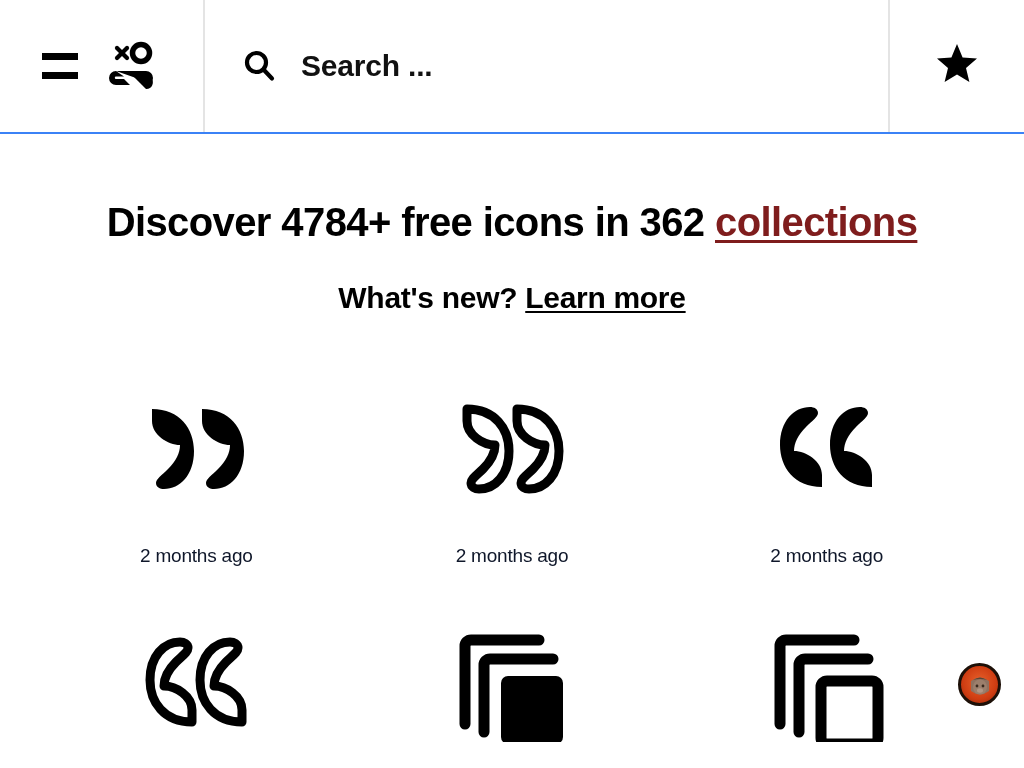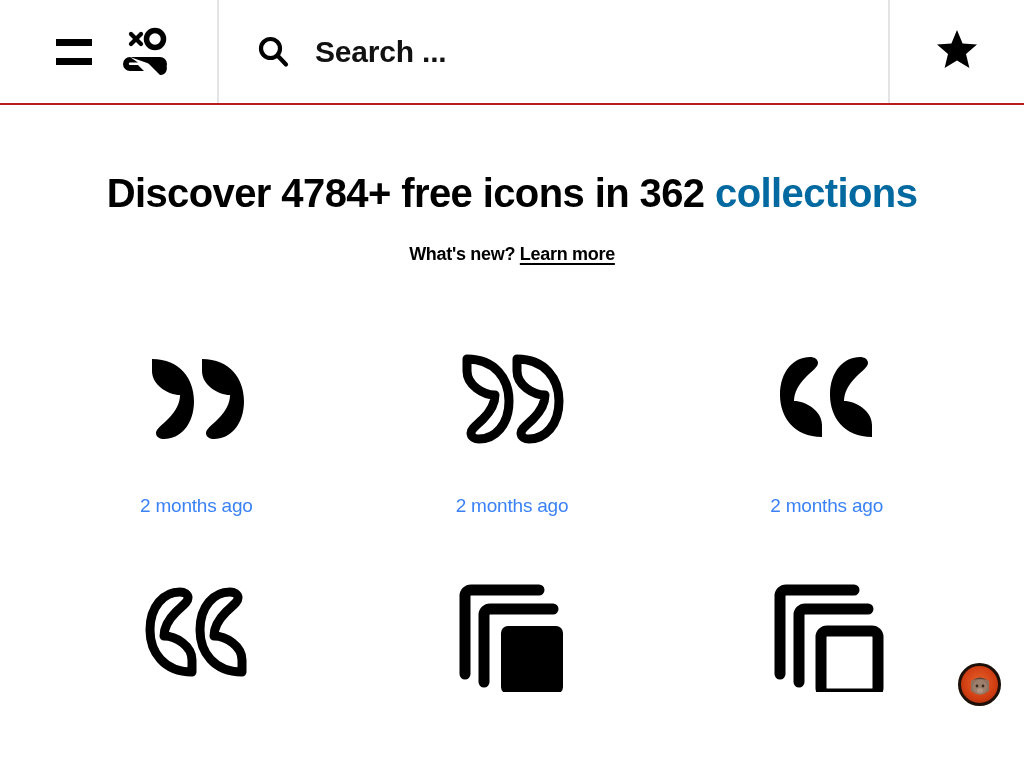--- a/index.html
+++ b/index.html
@@ -10,24 +10,23 @@
     overflow: hidden;
     background: #ffffff;
     font-family: "Liberation Sans", sans-serif;
     color: #111111;
   }
 
   
   .topbar {
     display: flex;
     align-items: stretch;
-    height: 105px;
-    border-bottom: 2px solid #b91c1c;
+    height: 134px;
+    border-bottom: 2px solid #3b82f6;
     background: #ffffff;
-    padding-left: 14px;
   }
 
   .topbar-left {
     width: 205px;
     flex: 0 0 205px;
     display: flex;
     align-items: center;
     gap: 30px;
     padding-left: 42px;
     border-right: 2px solid #e4e4e4;
@@ -102,29 +101,30 @@
   }
 
   .hero-title {
     font-size: 40px;
     font-weight: bold;
     letter-spacing: -0.6px;
     line-height: 1.1;
     color: #000000;
   }
   .hero-title .link {
+    text-decoration: underline;
     text-decoration-thickness: 3px;
     text-underline-offset: 4px;
     cursor: pointer;
-    color: #0369a1;
+    color: #7f1d1d;
   }
 
   .hero-sub {
-    margin-top: 29px;
-    font-size: 18px;
+    margin-top: 37px;
+    font-size: 30px;
     font-weight: bold;
     letter-spacing: -0.3px;
     color: #000000;
   }
   .hero-sub .link {
     text-decoration: underline;
     text-decoration-thickness: 2px;
     text-underline-offset: 3px;
     cursor: pointer;
     color: #000000;
@@ -150,21 +150,21 @@
   .icon-art {
     height: 150px;
     display: flex;
     align-items: center;
     justify-content: center;
   }
 
   .icon-caption {
     margin-top: 22px;
     font-size: 19px;
-    color: #3b82f6;
+    color: #0f172a;
     letter-spacing: -0.2px;
   }
 
   
   .icon-card.col1 .icon-caption { margin-left: -2px; }
 
   
   .avatar {
     position: absolute;
     right: 23px;

